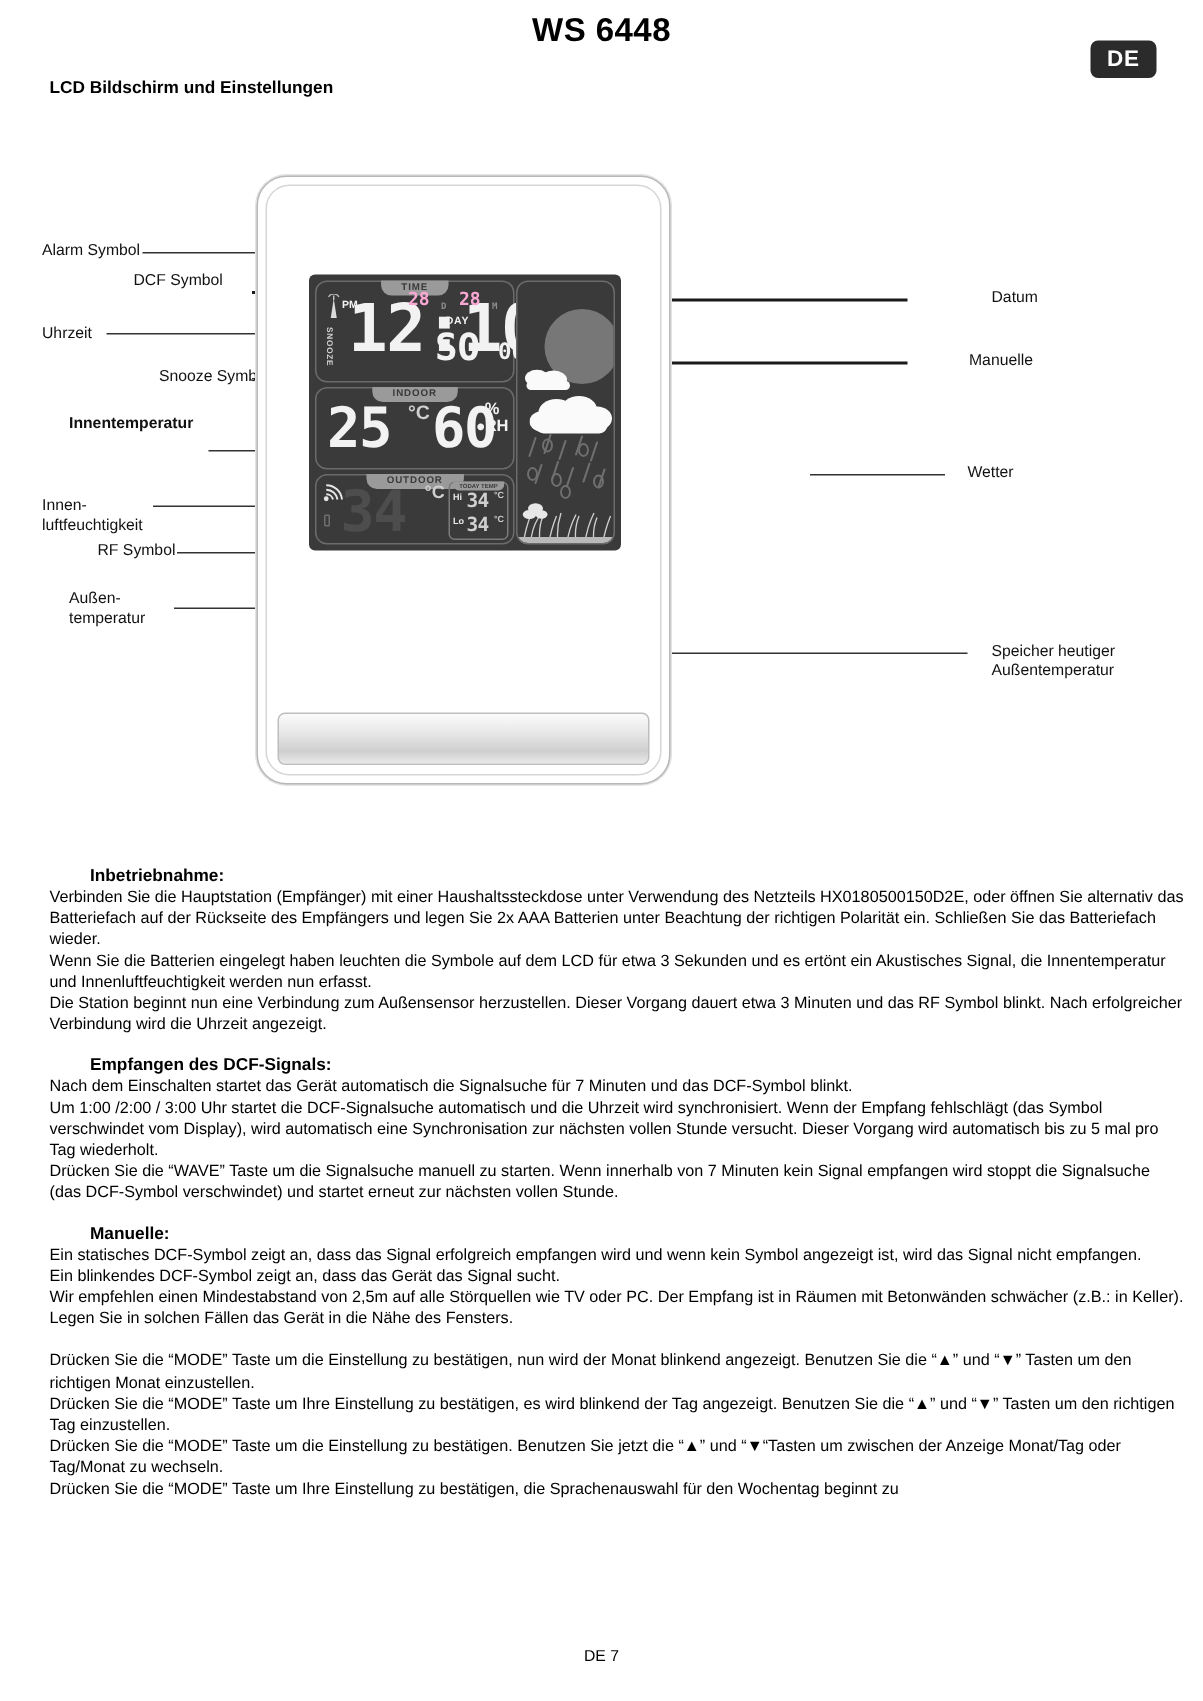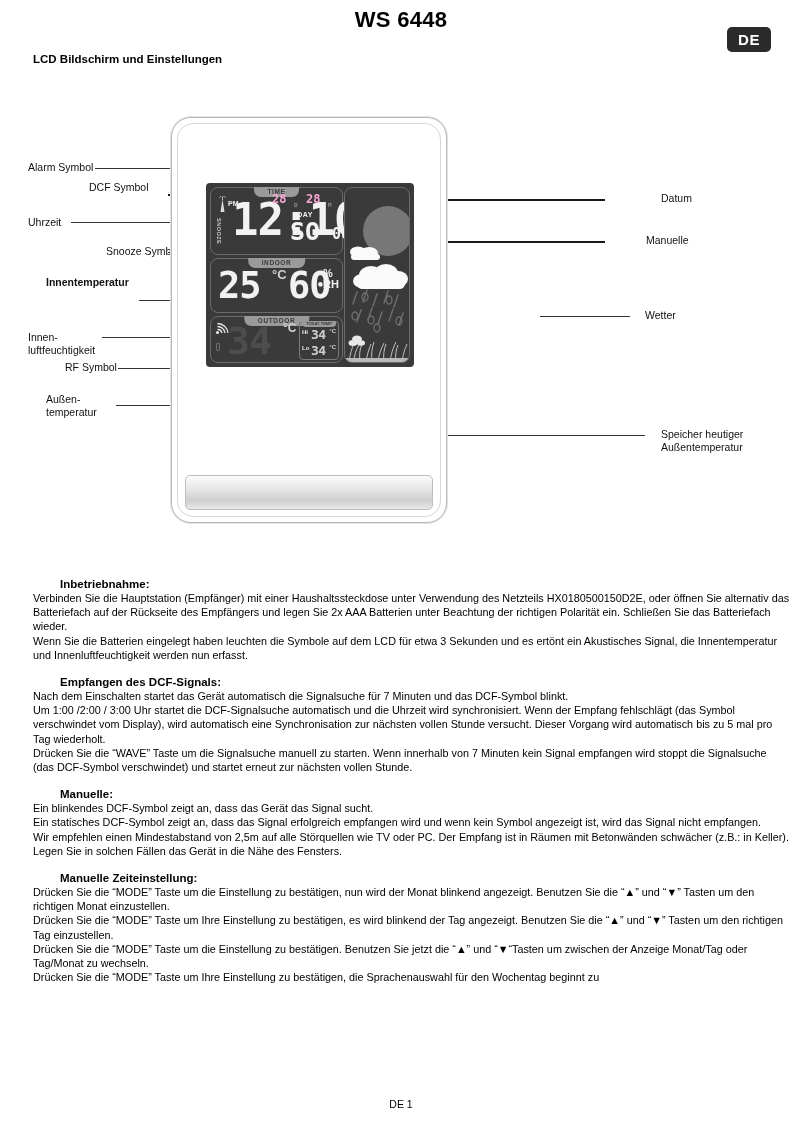--- a/index.html
+++ b/index.html
@@ -346,44 +346,44 @@
     <div class="device-base"></div>
   </div>
 </div>
 
 <div id="body-text">
 
   <div class="sec">
     <h3>Inbetriebnahme:</h3>
     <p>Verbinden Sie die Hauptstation (Empfänger) mit einer Haushaltssteckdose unter Verwendung des Netzteils HX0180500150D2E, oder öffnen Sie alternativ das Batteriefach auf der Rückseite des Empfängers und legen Sie 2x AAA Batterien unter Beachtung der richtigen Polarität ein. Schließen Sie das Batteriefach wieder.</p>
     <p>Wenn Sie die Batterien eingelegt haben leuchten die Symbole auf dem LCD für etwa 3 Sekunden und es ertönt ein Akustisches Signal, die Innentemperatur und Innenluftfeuchtigkeit werden nun erfasst.</p>
+    <p>Die Station beginnt nun eine Verbindung zum Außensensor herzustellen. Dieser Vorgang dauert etwa  3 Minuten und das RF Symbol blinkt. Nach erfolgreicher Verbindung wird die Uhrzeit angezeigt.</p>
   </div>
 
   <div class="gap"></div>
 
   <div class="sec">
     <h3>Empfangen des DCF-Signals:</h3>
     <p>Nach dem Einschalten startet das Gerät automatisch die Signalsuche für 7 Minuten und das DCF-Symbol blinkt.</p>
     <p>Um 1:00 /2:00 / 3:00 Uhr startet die DCF-Signalsuche automatisch und die Uhrzeit wird synchronisiert. Wenn der Empfang fehlschlägt (das Symbol verschwindet vom Display), wird automatisch eine Synchronisation zur nächsten vollen Stunde versucht. Dieser Vorgang wird automatisch bis zu 5 mal pro Tag wiederholt.</p>
     <p>Drücken Sie die “WAVE” Taste um die Signalsuche manuell zu starten. Wenn innerhalb von 7 Minuten kein Signal empfangen wird stoppt die Signalsuche (das DCF-Symbol verschwindet) und startet erneut zur nächsten vollen Stunde.</p>
   </div>
 
   <div class="gap"></div>
 
   <div class="sec">
     <h3>Manuelle:</h3>
+    <p>Ein statisches DCF-Symbol zeigt an, dass das Signal erfolgreich empfangen wird und wenn kein Symbol angezeigt ist, wird das Signal nicht empfangen.</p>
     <p>Ein blinkendes DCF-Symbol zeigt an, dass das Gerät das Signal sucht.</p>
-    <p>Ein statisches DCF-Symbol zeigt an, dass das Signal erfolgreich empfangen wird und wenn kein Symbol angezeigt ist, wird das Signal nicht empfangen.</p>
     <p>Wir empfehlen einen Mindestabstand von 2,5m auf alle Störquellen wie TV oder PC. Der Empfang ist in Räumen mit Betonwänden schwächer (z.B.: in Keller). Legen Sie in solchen Fällen das Gerät in die Nähe des Fensters.</p>
   </div>
 
   <div class="gap"></div>
 
   <div class="sec">
-    <h3>Manuelle Zeiteinstellung:</h3>
     <p>Drücken Sie die “MODE” Taste um die Einstellung zu bestätigen, nun wird der Monat blinkend angezeigt. Benutzen Sie die “▲” und “▼” Tasten um den richtigen Monat einzustellen.</p>
     <p>Drücken Sie die “MODE” Taste um Ihre Einstellung zu bestätigen, es wird blinkend der Tag angezeigt. Benutzen Sie die “▲” und “▼” Tasten um den richtigen Tag einzustellen.</p>
     <p>Drücken Sie die “MODE” Taste um die Einstellung zu bestätigen. Benutzen Sie jetzt die “▲” und “▼“Tasten um zwischen der Anzeige Monat/Tag oder Tag/Monat zu wechseln.</p>
     <p>Drücken Sie die “MODE” Taste um Ihre Einstellung zu bestätigen, die Sprachenauswahl für den Wochentag beginnt zu</p>
   </div>
 </div>
 
-<div class="pagenum">DE 1</div>
+<div class="pagenum">DE 7</div>
 
 </body></html>

